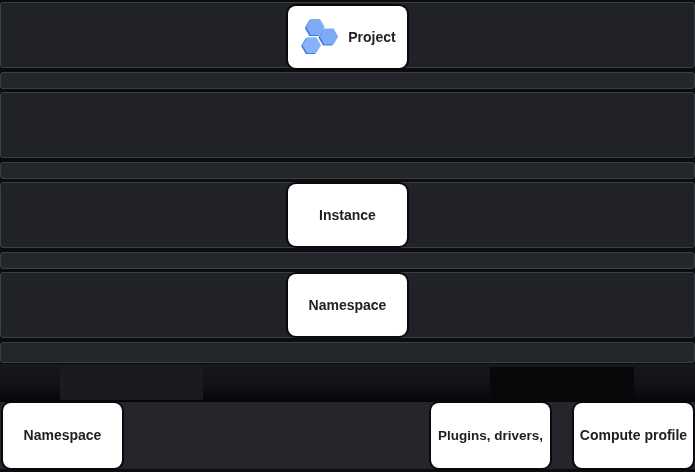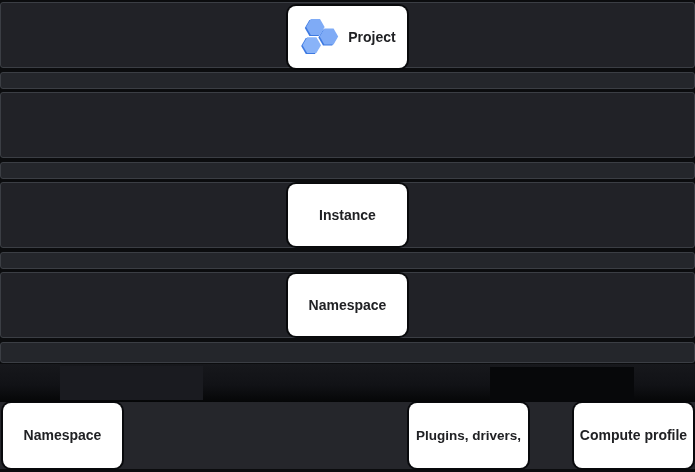--- a/index.html
+++ b/index.html
@@ -87,21 +87,21 @@
   <div class="node mid" style="top:274px;">
     <span>Namespace</span>
   </div>
 
   <div class="node leaf" style="left:3px;">
     <span>Namespace</span>
   </div>
 
 
 
-  <div class="node leaf small" style="left:409px;gap:12px;">
+  <div class="node leaf small" style="left:431px;gap:12px;">
     <span>Plugins, drivers,</span>
   </div>
 
   <div class="node leaf" style="left:574px;">
     <span>Compute profile</span>
   </div>
 
 </div>
 
 </body></html>

